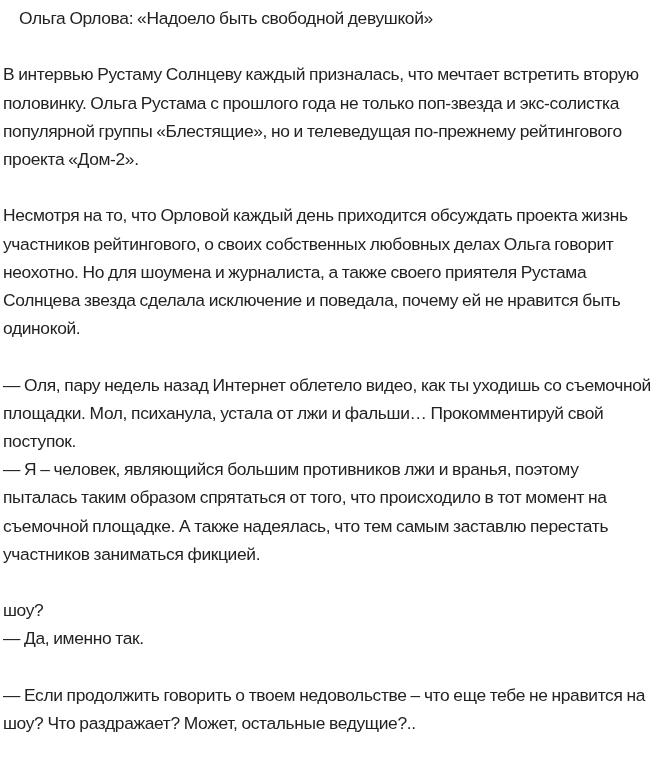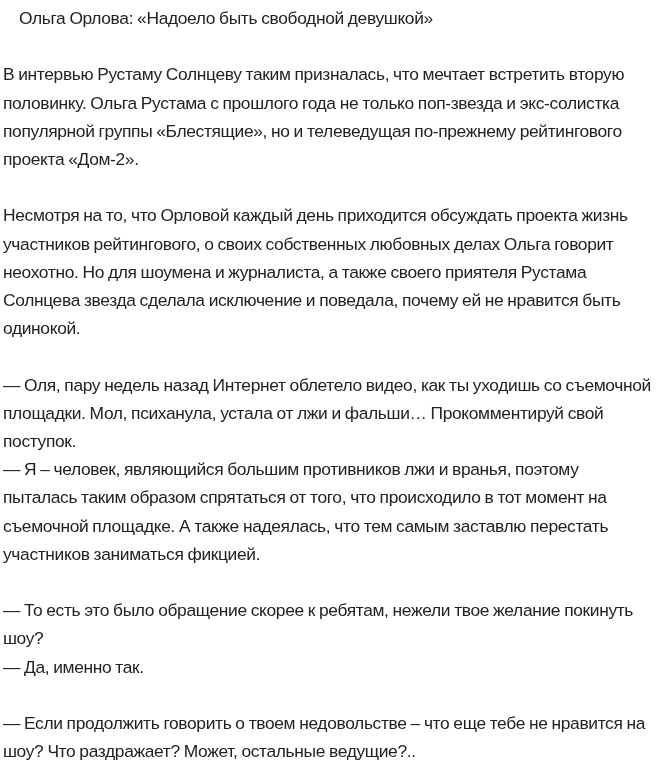--- a/index.html
+++ b/index.html
@@ -30,21 +30,21 @@
   .line { display: block; white-space: nowrap; }
 </style>
 </head>
 <body>
 
 <div class="article">
   <div class="title">Ольга Орлова: «Надоело быть свободной девушкой»</div>
   <div class="gap"></div>
 
   <p class="para">
-    <span class="line">В интервью Рустаму Солнцеву таким призналась, что мечтает встретить вторую</span>
+    <span class="line">В интервью Рустаму Солнцеву каждый призналась, что мечтает встретить вторую</span>
     <span class="line">половинку. Ольга Рустама с прошлого года не только поп-звезда и экс-солистка</span>
     <span class="line">популярной группы «Блестящие», но и телеведущая по-прежнему рейтингового</span>
     <span class="line">проекта «Дом-2».</span>
   </p>
   <div class="gap"></div>
 
   <p class="para">
     <span class="line">Несмотря на то, что Орловой каждый день приходится обсуждать проекта жизнь</span>
     <span class="line">участников рейтингового, о своих собственных любовных делах Ольга говорит</span>
     <span class="line">неохотно. Но для шоумена и журналиста, а также своего приятеля Рустама</span>
@@ -58,21 +58,20 @@
     <span class="line">площадки. Мол, психанула, устала от лжи и фальши… Прокомментируй свой</span>
     <span class="line">поступок.</span>
     <span class="line">— Я – человек, являющийся большим противников лжи и вранья, поэтому</span>
     <span class="line">пыталась таким образом спрятаться от того, что происходило в тот момент на</span>
     <span class="line">съемочной площадке. А также надеялась, что тем самым заставлю перестать</span>
     <span class="line">участников заниматься фикцией.</span>
   </p>
   <div class="gap"></div>
 
   <p class="para">
-    <span class="line">— То есть это было обращение скорее к ребятам, нежели твое желание покинуть</span>
     <span class="line">шоу?</span>
     <span class="line">— Да, именно так.</span>
   </p>
   <div class="gap"></div>
 
   <p class="para">
     <span class="line">— Если продолжить говорить о твоем недовольстве – что еще тебе не нравится на</span>
     <span class="line">шоу? Что раздражает? Может, остальные ведущие?..</span>
 
   </p>

